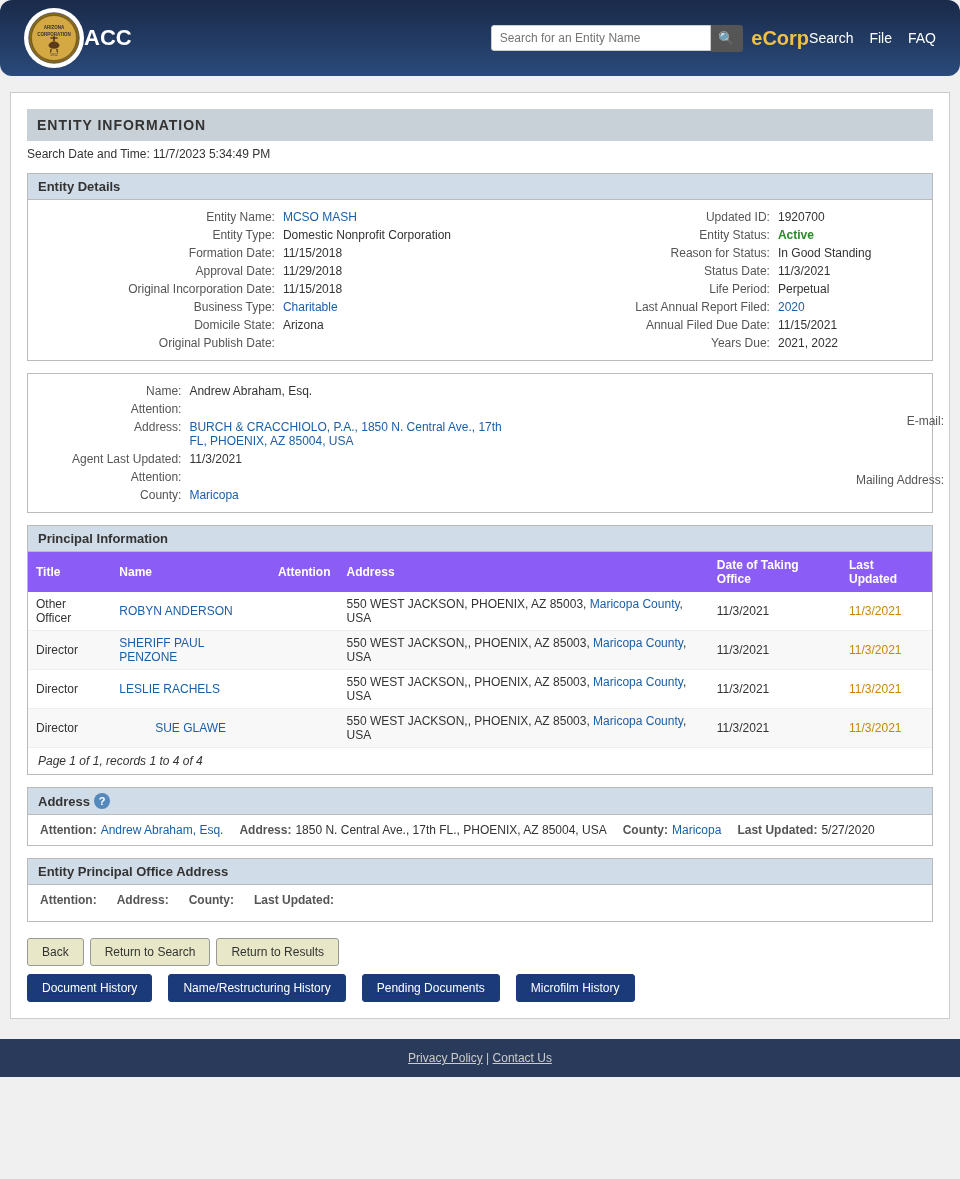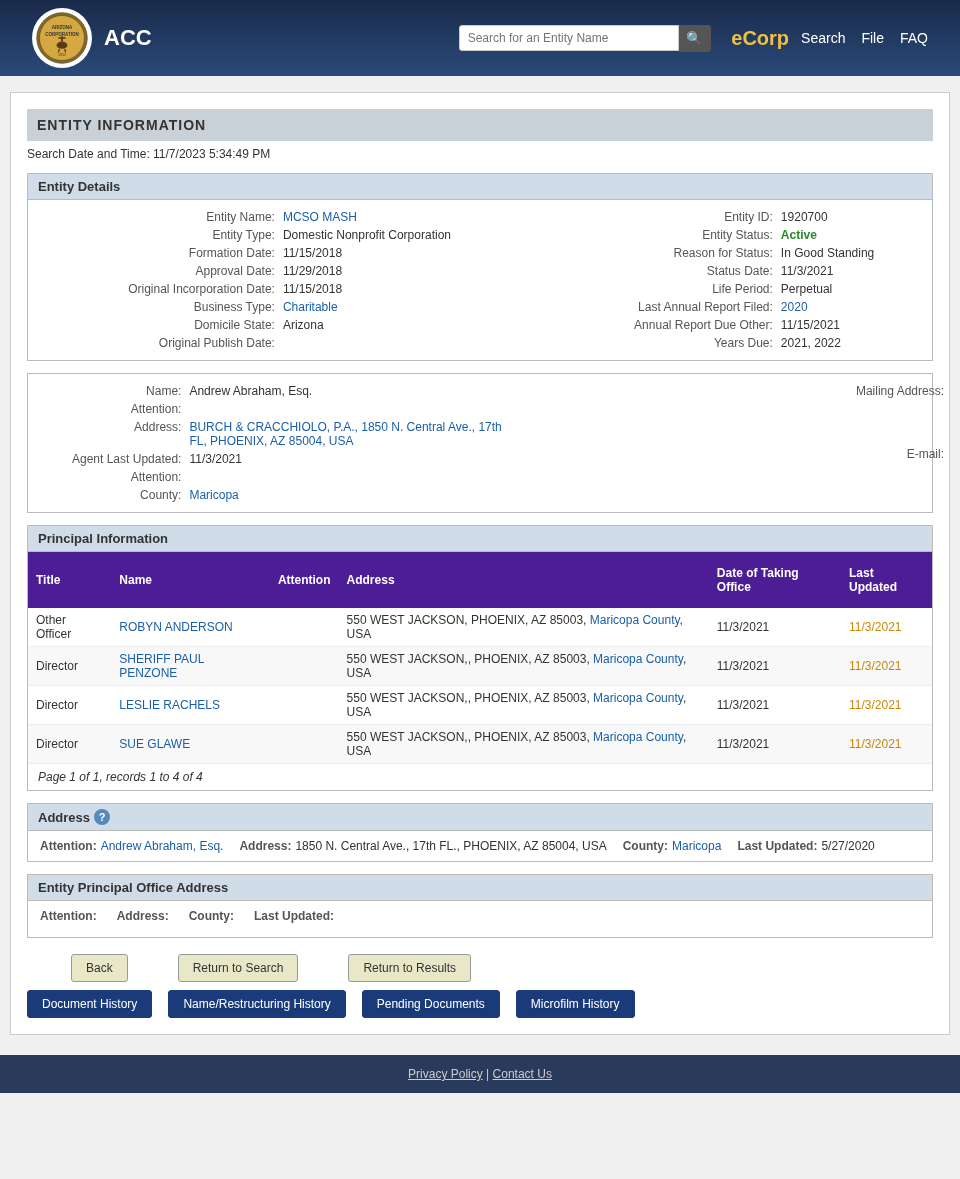--- a/index.html
+++ b/index.html
@@ -3,22 +3,22 @@
   <meta charset="utf-8">
   <style>
     * { box-sizing: border-box; margin: 0; padding: 0; }
     body { font-family: Arial, sans-serif; font-size: 13px; background: #f0f0f0; color: #333; }
 
     
     .header {
       background: linear-gradient(to bottom, #1a2a4a, #2a4a7a);
       display: flex;
       align-items: center;
-      padding: 8px 32px;
-      gap: 12px;
+      padding: 8px 24px;
+      border-radius: 12px;
     }
     .header-logo {
       width: 60px;
       height: 60px;
       border-radius: 50%;
       background: #fff;
       display: flex; align-items: center; justify-content: center;
       overflow: hidden;
       flex-shrink: 0;
     }
@@ -139,23 +139,23 @@
     .field-value.link { color: #1a5fa8; }
     .field-value.active { color: #2a8a2a; font-weight: bold; }
 
     
     .data-table {
       width: 100%;
       border-collapse: collapse;
       margin: 0;
     }
     .data-table th {
-      background: #4c1d95;
+      background: #8b5cf6;
       color: #fff;
-      padding: 14px 8px;
+      padding: 6px 8px;
       text-align: left;
       font-size: 12px;
       font-weight: bold;
     }
     .data-table td {
       padding: 5px 8px;
       font-size: 12px;
       border-bottom: 1px solid #eee;
     }
     .data-table tr:nth-child(even) td { background: #f8f8f8; }
@@ -218,21 +218,20 @@
       padding: 6px 14px;
       font-size: 12px;
       cursor: pointer;
       border: 1px solid #999;
       border-radius: 3px;
     }
     .btn-default {
       background: #e8e8c8;
       color: #333;
       border-color: #999;
-      margin-left: 44px;
     }
     .btn-primary {
       background: #1a3a7a;
       color: #fff;
       border-color: #1a3a7a;
     }
 
     
     .footer {
       background: #2a3a5a;
@@ -334,21 +333,21 @@
             <span class="field-value">Arizona</span>
           </div>
           <div class="field-row">
             <span class="field-label">Original Publish Date:</span>
             <span class="field-value"></span>
           </div>
         </div>
 
         <div class="field-col">
           <div class="field-row">
-            <span class="field-label">Entity ID:</span>
+            <span class="field-label">Updated ID:</span>
             <span class="field-value">1920700</span>
           </div>
           <div class="field-row">
             <span class="field-label">Entity Status:</span>
             <span class="field-value active">Active</span>
           </div>
           <div class="field-row">
             <span class="field-label">Reason for Status:</span>
             <span class="field-value">In Good Standing</span>
           </div>
@@ -358,21 +357,21 @@
           </div>
           <div class="field-row">
             <span class="field-label">Life Period:</span>
             <span class="field-value">Perpetual</span>
           </div>
           <div class="field-row">
             <span class="field-label">Last Annual Report Filed:</span>
             <span class="field-value link">2020</span>
           </div>
           <div class="field-row">
-            <span class="field-label">Annual Report Due Other:</span>
+            <span class="field-label">Annual Filed Due Date:</span>
             <span class="field-value">11/15/2021</span>
           </div>
           <div class="field-row">
             <span class="field-label">Years Due:</span>
             <span class="field-value">2021, 2022</span>
           </div>
         </div>
       </div>
     </div>
   </div>
@@ -403,25 +402,25 @@
             <span class="field-value"></span>
           </div>
           <div class="field-row">
             <span class="field-label">County:</span>
             <span class="field-value link">Maricopa</span>
           </div>
         </div>
 
         <div class="field-col">
           <div class="field-row">
+            <span class="field-label" style="padding-top:32px;">E-mail:</span>
+            <span class="field-value"></span>
+          </div>
+          <div class="field-row">
             <span class="field-label">Mailing Address:</span>
-            <span class="field-value"></span>
-          </div>
-          <div class="field-row">
-            <span class="field-label" style="padding-top:32px;">E-mail:</span>
             <span class="field-value"></span>
           </div>
         </div>
       </div>
     </div>
   </div>
 
   <div class="detail-section">
     <div class="detail-section-header">Principal Information</div>
     <table class="data-table">
@@ -455,21 +454,21 @@
           <tr>
     <td>Director</td>
     <td style="color:#1a5fa8;">LESLIE RACHELS</td>
     <td></td>
     <td>550 WEST JACKSON,, PHOENIX, AZ 85003, <span style="color:#1a5fa8;">Maricopa County</span>, USA</td>
     <td>11/3/2021</td>
     <td style="color:#c8860b;">11/3/2021</td>
   </tr>
           <tr>
     <td>Director</td>
-    <td style="color:#1a5fa8;">SUE GLAWE</td>
+    <td style="color:#1a5fa8;text-align:center;">SUE GLAWE</td>
     <td></td>
     <td>550 WEST JACKSON,, PHOENIX, AZ 85003, <span style="color:#1a5fa8;">Maricopa County</span>, USA</td>
     <td>11/3/2021</td>
     <td style="color:#c8860b;">11/3/2021</td>
   </tr>
         </tbody>
     </table>
     <div class="pagination-text" style="padding: 6px 10px;">Page 1 of 1, records 1 to 4 of 4</div>
   </div>
 

